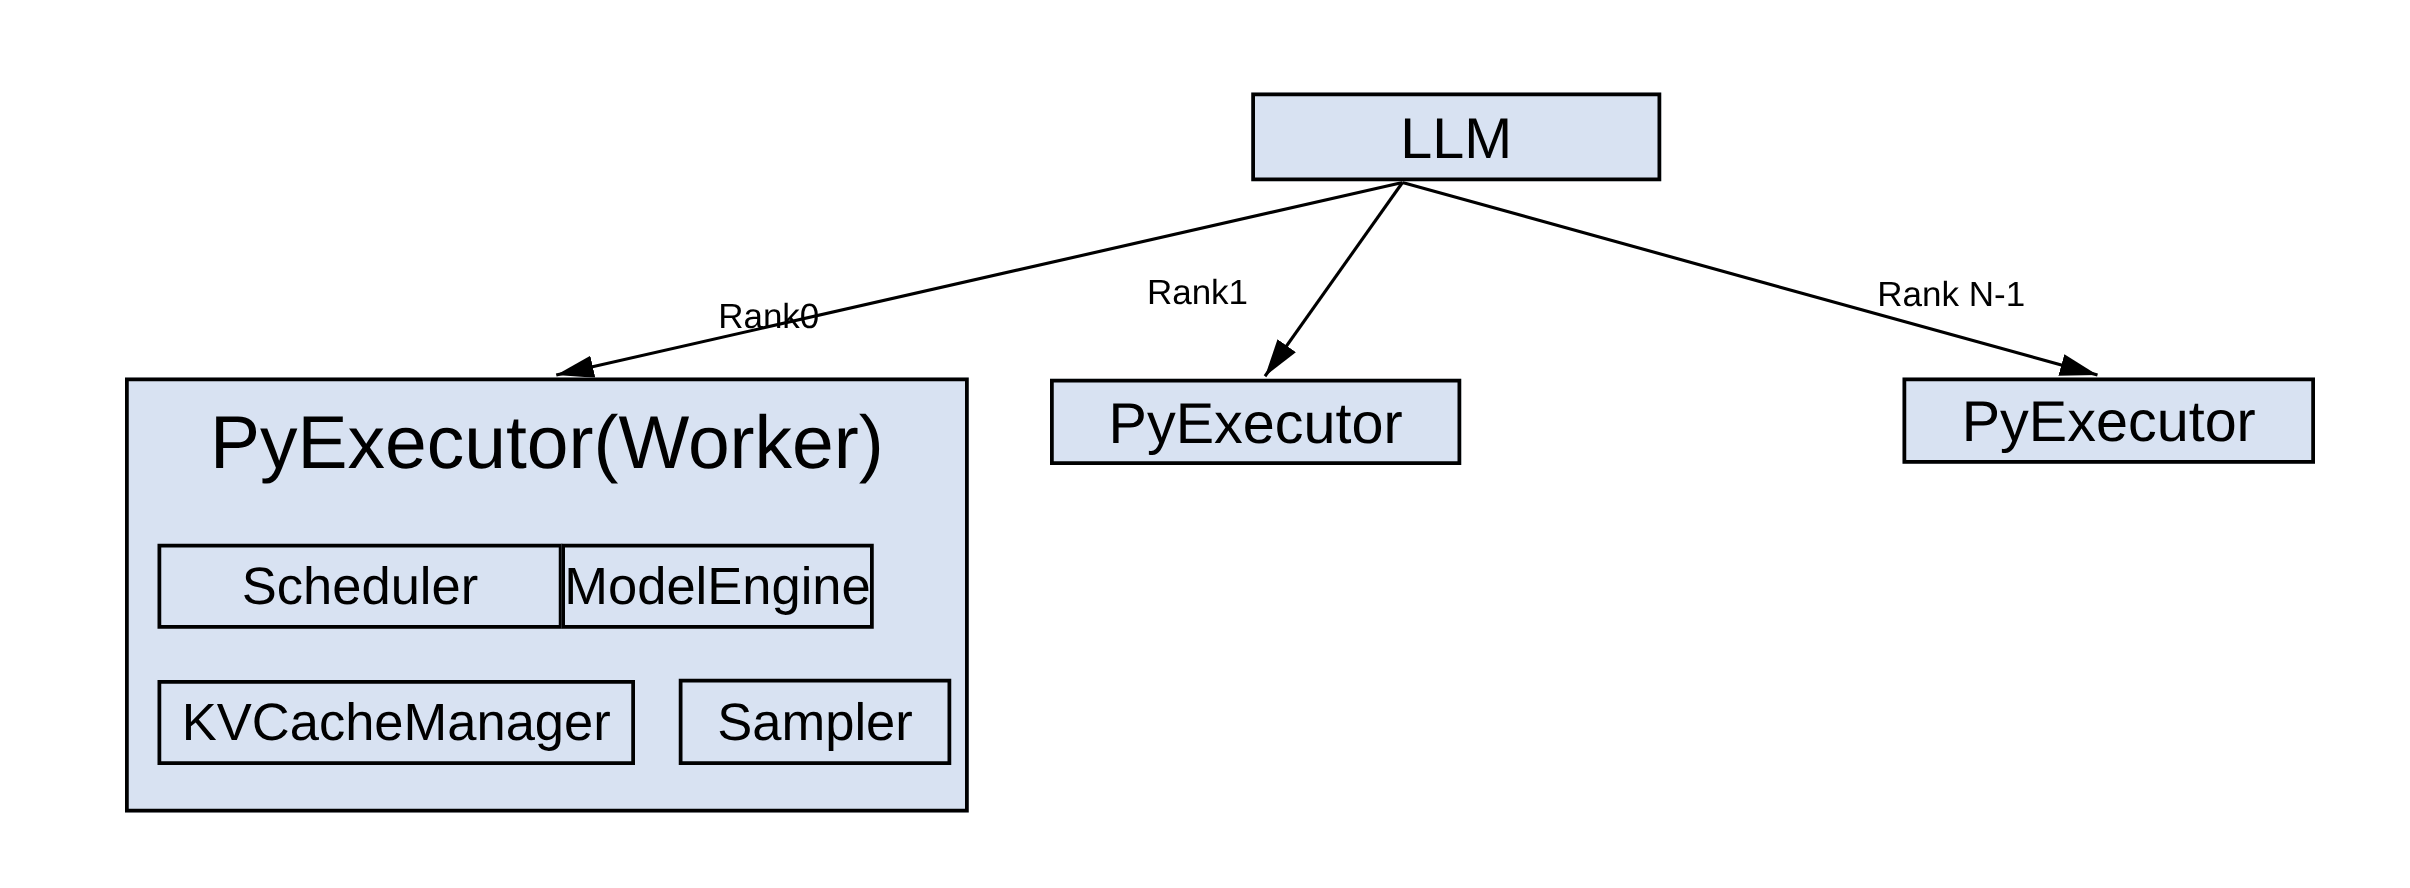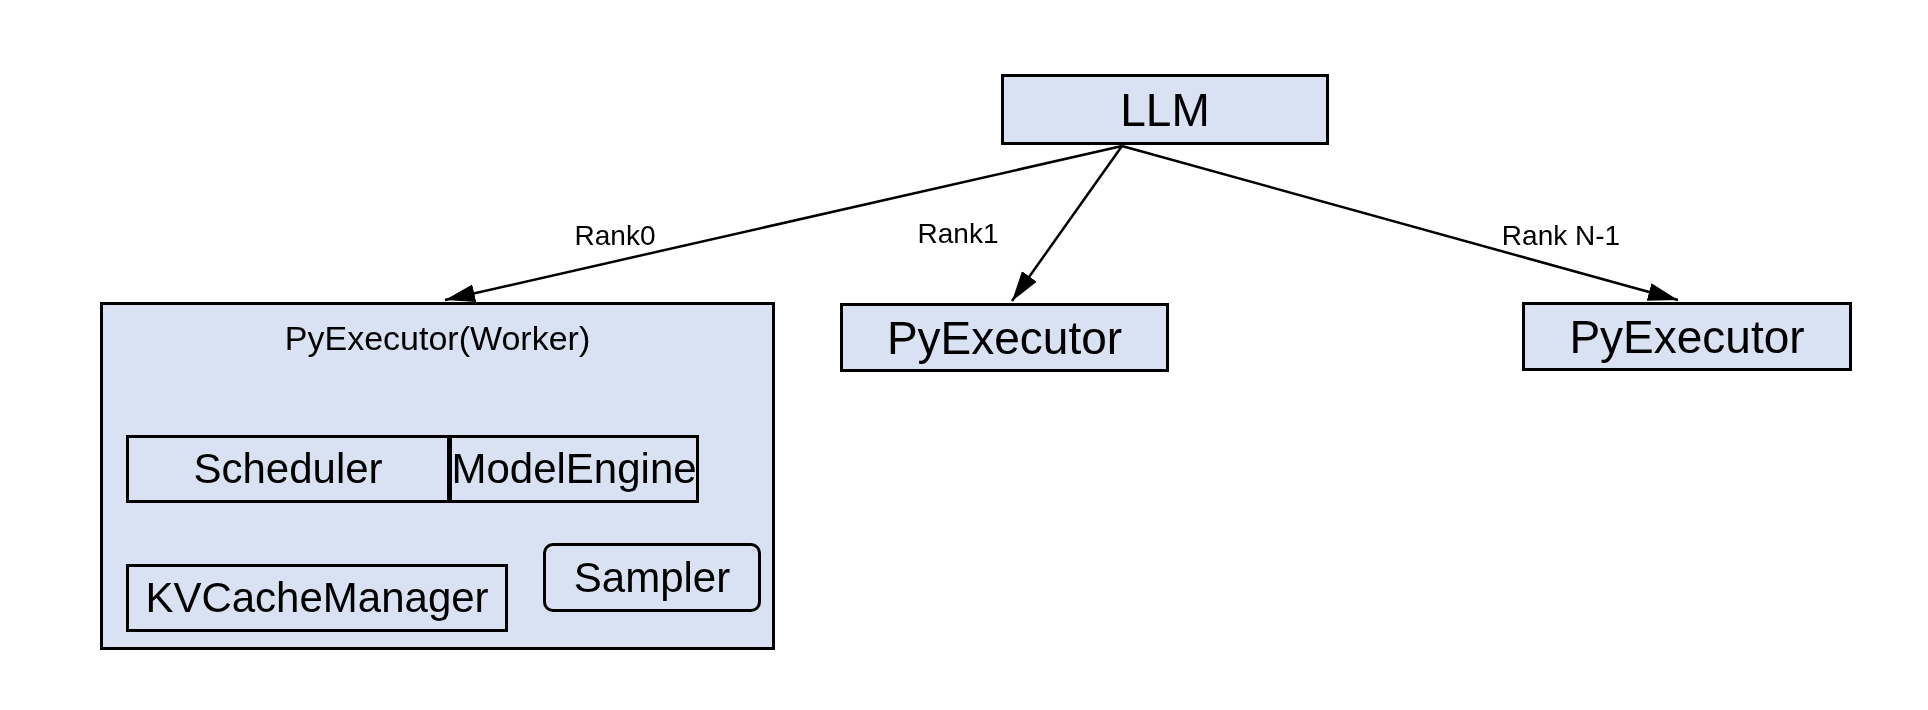--- a/index.html
+++ b/index.html
@@ -60,57 +60,57 @@
   .node-worker {
     left: 100px; top: 302px;
     width: 675px; height: 348px;
     display: block;
   }
   .worker-title {
     position: absolute;
     left: 0; right: 0;
     top: 14px;
     text-align: center;
-    font-size: 34px;
+    font-size: 60px;
     color: var(--text);
     white-space: nowrap;
   }
   .subnode {
     position: absolute;
     background: var(--node-fill);
     border: 3px solid var(--node-border);
     box-sizing: border-box;
     display: flex;
     align-items: center;
     justify-content: center;
     font-size: 42px;
   }
   .sub-scheduler      { left: 23px;  top: 130px; width: 324px; height: 68px; }
   .sub-modelengine    { left: 346px; top: 130px; width: 250px; height: 68px; }
-  .sub-kvcachemanager { left: 23px;  top: 239px; width: 382px; height: 68px; margin-top: 20px; }
-  .sub-sampler        { left: 440px; top: 238px; width: 218px; height: 69px; border-radius: 10px; }
+  .sub-kvcachemanager { left: 23px;  top: 239px; width: 382px; height: 68px; }
+  .sub-sampler        { left: 440px; top: 238px; width: 218px; height: 69px; }
   .node-exec-rank1 {
     left: 840px; top: 303px;
     width: 329px; height: 69px;
     font-size: 46px;
   }
   .node-exec-rankn {
     left: 1522px; top: 302px;
     width: 330px; height: 69px;
     font-size: 46px;
   }
   .edge-label {
     position: absolute;
     transform: translate(-50%, -50%);
     font-size: 28px;
     color: var(--text);
     white-space: nowrap;
     z-index: 3;
   }
-  .label-rank0  { left: 615px;  top: 236px; }
+  .label-rank0  { left: 615px;  top: 253px; }
   .label-rank1  { left: 958px;  top: 234px; }
   .label-rankn  { left: 1534px; top: 236px; margin-left: 27px; }
 </style>
 </head>
 <body>
 
 <div class="canvas">
 
   <svg class="edges" viewBox="0 0 1928 710">
     <defs>

